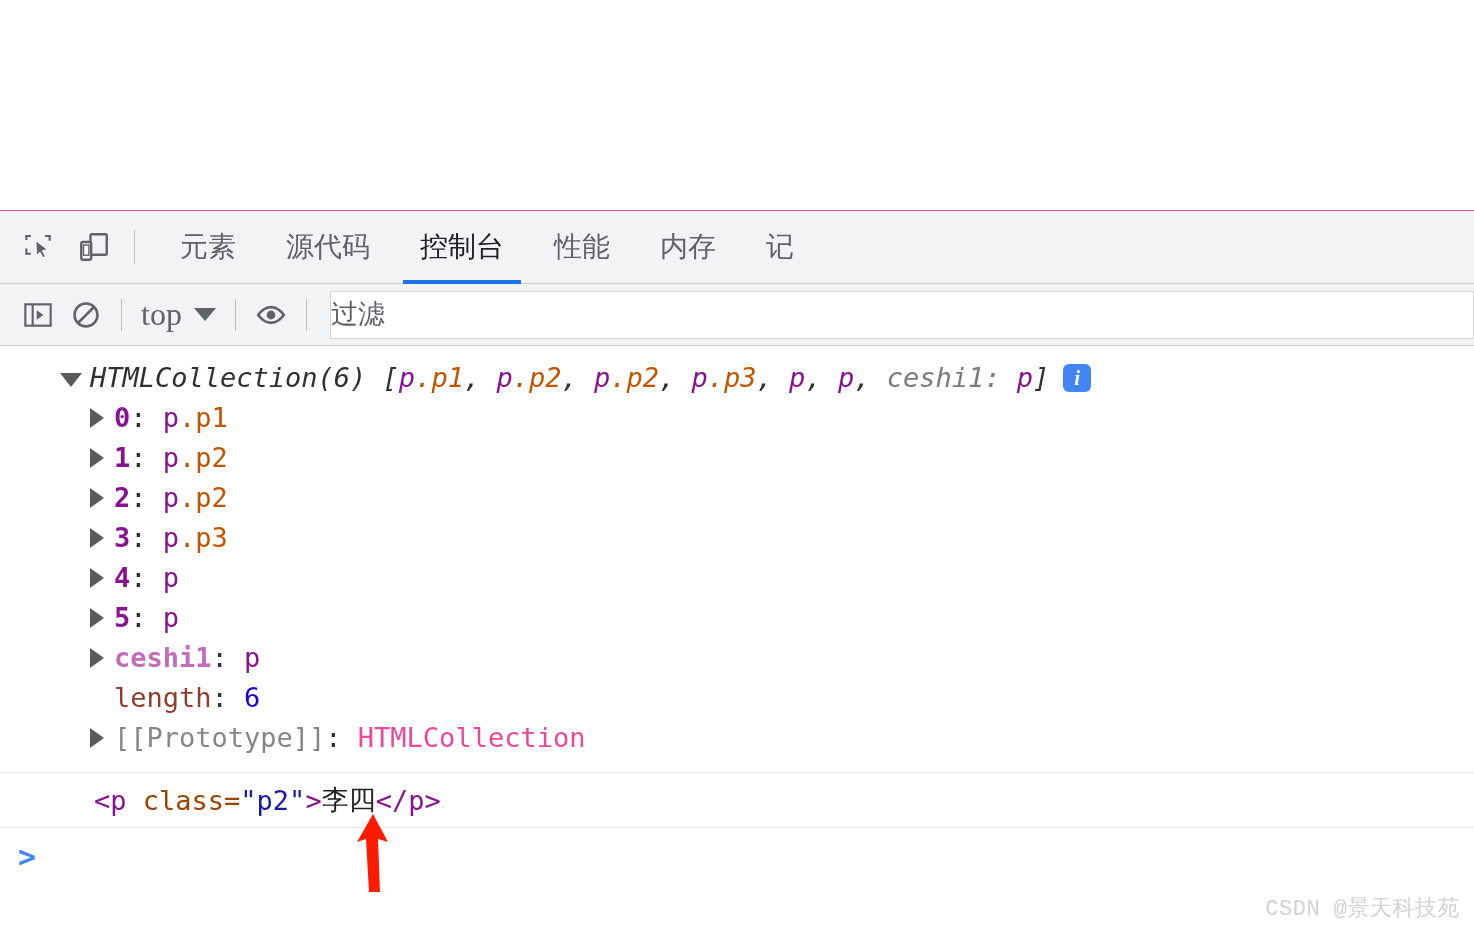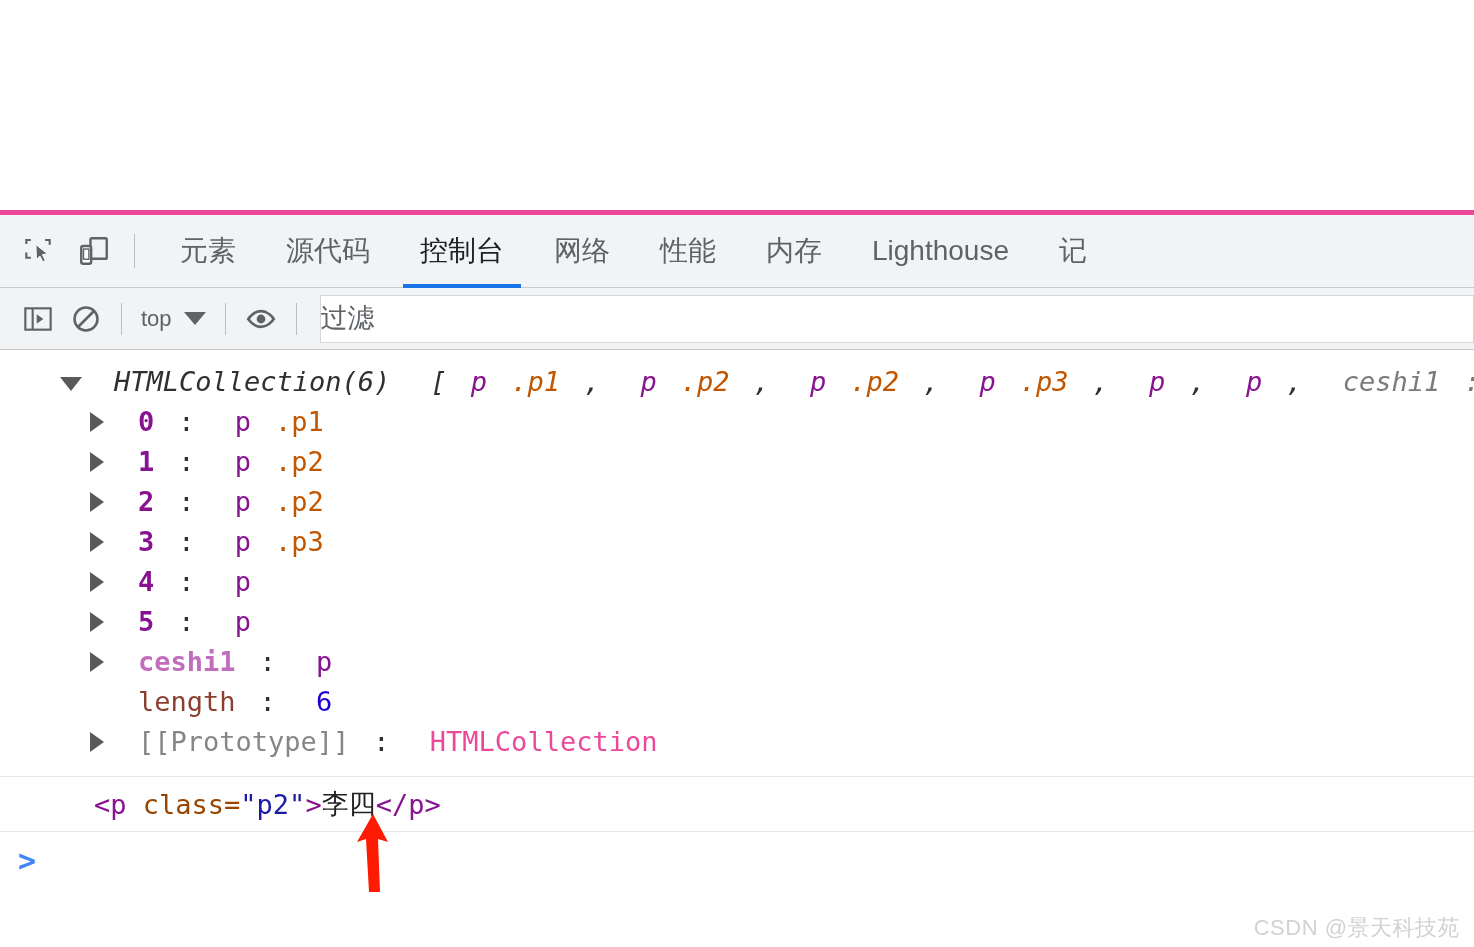--- a/index.html
+++ b/index.html
@@ -26,21 +26,21 @@
     background: #ffffff;
   }
 
   
   #devtools {
     position: absolute;
     left: 0; top: 210px;
     width: 1474px;
     height: 737px;
     background: #ffffff;
-    border-top: 5px solid #ec4899;
+    border-top: 1px solid #ec4899;
     box-sizing: border-box;
   }
 
   
   .tabbar {
     height: 73px;
     background: #f1f3f4;
     display: flex;
     align-items: center;
     position: relative;
@@ -115,23 +115,24 @@
     width: 1px;
     height: 32px;
     background: #bdbdbd;
     margin: 0 11px;
   }
   .ctx-select {
     display: flex;
     align-items: center;
     gap: 12px;
     padding: 0 8px;
-    font-size: 22px;
+    font-size: 32px;
     color: #5f6368;
     cursor: pointer;
+    font-family: Liberation Serif, serif;
   }
   .caret-down {
     width: 0; height: 0;
     border-left: 11px solid transparent;
     border-right: 11px solid transparent;
     border-top: 13px solid #5f6368;
   }
   .filter-input {
     flex: 1;
     height: 48px;
@@ -158,21 +159,20 @@
   .msg-group {
     padding-top: 12px;
   }
   .cline {
     display: flex;
     align-items: center;
     height: 40px;
     font-size: 27px;
     white-space: pre;
     line-height: 40px;
-    gap: 24px;
   }
   .cline.lvl0 { padding-left: 60px; }
   .cline.lvl1 { padding-left: 90px; }
 
   .tri {
     width: 0; height: 0;
     border-top: 10px solid transparent;
     border-bottom: 10px solid transparent;
     border-left: 14px solid #5a5a5a;
     margin-right: 10px;
@@ -258,24 +258,24 @@
     top: 812px;
     width: 44px;
     height: 82px;
     pointer-events: none;
   }
 
   
   #watermark {
     position: absolute;
     right: 14px;
-    bottom: 4px;
+    bottom: 24px;
     font-size: 22px;
     color: #d2d2d2;
-    font-family: Liberation Sans, sans-serif;
+    font-family: Liberation Mono, monospace;
     letter-spacing: 0.5px;
   }
 </style>
 </head>
 <body>
 
 <div id="page-viewport"></div>
 
 <div id="devtools">
 
@@ -295,24 +295,22 @@
         <rect x="4.6" y="10.6" width="3.8" height="7.2" fill="none" stroke="#5f6368" stroke-width="1"></rect>
       </svg>
     </div>
 
     <div class="tb-sep"></div>
 
     <div class="tabs">
       <div class="tab">元素</div>
       <div class="tab">源代码</div>
       <div class="tab active">控制台</div>
-      <div class="tab">网络</div>
       <div class="tab">性能</div>
       <div class="tab">内存</div>
-      <div class="tab">Lighthouse</div>
       <div class="tab">记</div>
     </div>
   </div>
 
   <div class="filterbar">
 
     <div class="fb-icon">
       <svg width="32" height="32" viewBox="0 0 24 24">
         <rect x="2.5" y="4" width="19" height="16" fill="none" stroke="#5f6368" stroke-width="1.6"></rect>
         <line x1="8" y1="4" x2="8" y2="20" stroke="#5f6368" stroke-width="1.6"></line>

